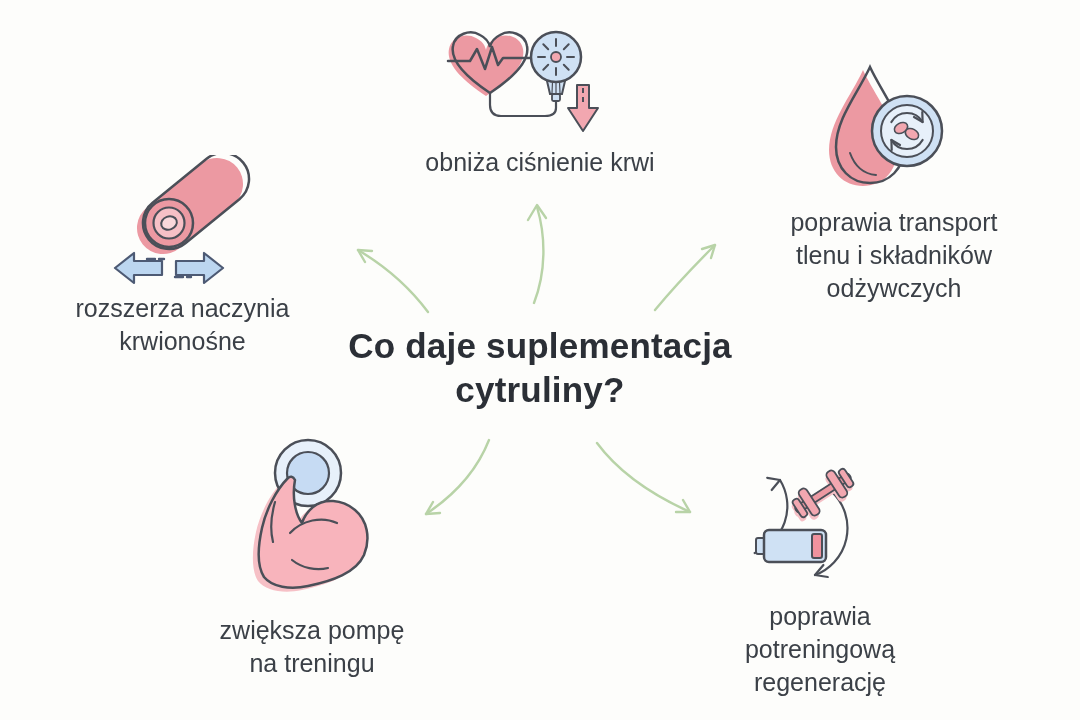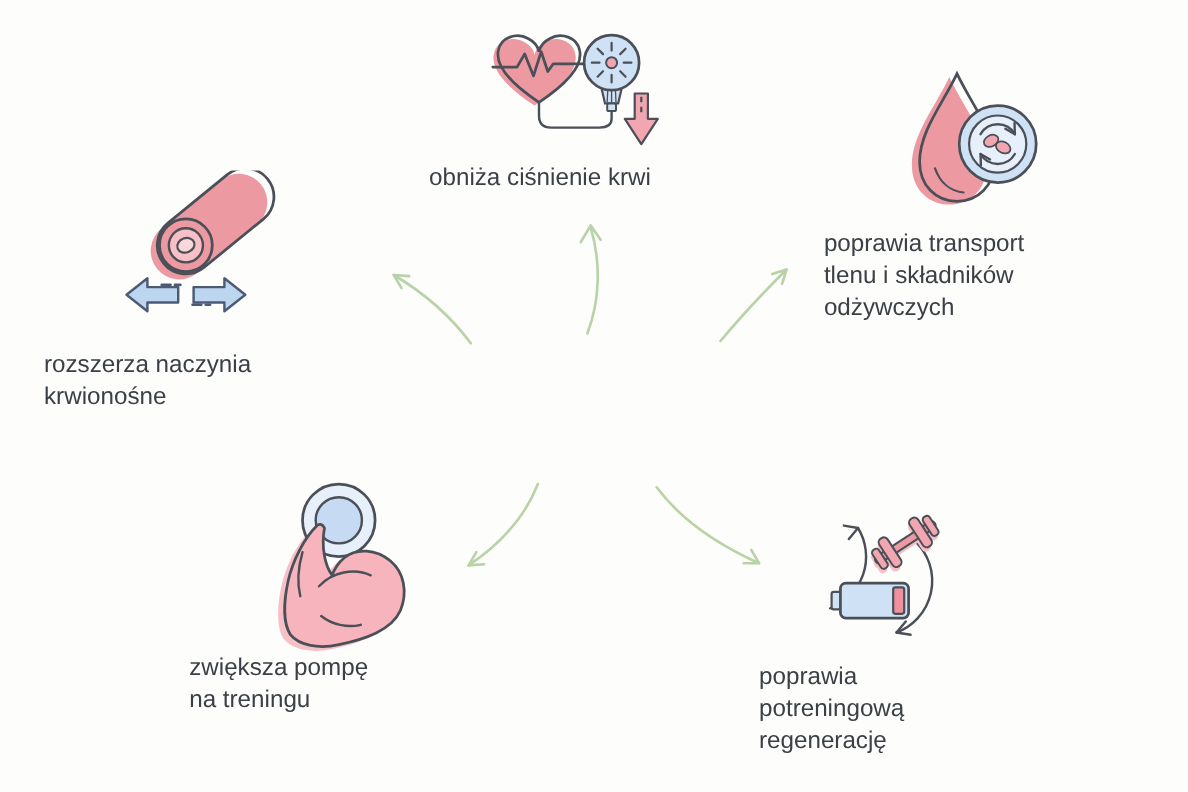--- a/index.html
+++ b/index.html
@@ -8,21 +8,21 @@
     --pink-pale:#f9d8db; --pink-arm:#f8b4bc; --battery-pink:#f0929e;
     --blue-light:#cfe1f4; --blue-pale:#e7f0fa; --blue-mid:#c6dbf3;
     --blue-arrow:#bcd6f0; --blue-arrow-stroke:#4d5a74; --green-arrow:#b8d3a7;
   }
   *{box-sizing:border-box;}
   html,body{margin:0;padding:0;}
   body{font-family:"Liberation Sans", sans-serif; background:var(--background);}
   #canvas{position:relative; width:1080px; height:720px; background:var(--background); overflow:hidden;}
   .group{position:absolute; left:0; top:0;}
   .ic{position:absolute; display:block;}
-  .benefit-label{position:absolute; font-size:22px; color:var(--label-text);
+  .benefit-label{position:absolute; text-align:center; font-size:25px; color:var(--label-text);
     line-height:1.32; white-space:pre-line;}
   .title{position:absolute; left:280px; top:324px; width:520px; text-align:center;
     font-weight:bold; font-size:35px; line-height:1.26; color:var(--title-text);
     white-space:pre-line; letter-spacing:0.2px;}
   #arrows{position:absolute; left:0; top:0;}
   
   .f-pink{fill:var(--pink)} .f-pink-mid{fill:var(--pink-mid)} .f-pink-light{fill:var(--pink-light)}
   .f-pink-pale{fill:var(--pink-pale)} .f-pink-arm{fill:var(--pink-arm)} .f-battery-pink{fill:var(--battery-pink)}
   .f-blue{fill:var(--blue-light)} .f-blue-pale{fill:var(--blue-pale)} .f-blue-mid{fill:var(--blue-mid)}
   .f-blue-arrow{fill:var(--blue-arrow)} .nf{fill:none}
@@ -51,20 +51,22 @@
         <path d="M489 440 C478 468 456 494 426 514"></path>
         <path d="M440 513 L426 514 L433 502"></path>
       </g>
       <g>
         <path d="M597 443 C617 470 650 494 690 512"></path>
         <path d="M683 500 L690 512 L676 512"></path>
       </g>
     </g>
   </svg>
 
+  <div class="title">Co daje suplementacja
+cytruliny?</div>
 
   <div class="group">
     <svg class="ic" style="left:440px;top:15px" width="200" height="125" viewBox="0 0 200 125">
       <path class="f-pink" transform="translate(-4 3)" d="M50 78 C26 62 10 46 13 31 C15 19 30 14 40 20 C46 23 49 27 50 32 C51 27 54 23 60 20 C70 14 85 19 87 31 C90 46 74 62 50 78 Z"></path>
       <path class="nf s-outline" stroke-width="2.5" d="M50 78 C26 62 10 46 13 31 C15 19 30 14 40 20 C46 23 49 27 50 32 C51 27 54 23 60 20 C70 14 85 19 87 31 C90 46 74 62 50 78 Z"></path>
       <polyline class="nf s-outline" stroke-width="2.5" stroke-linejoin="round" stroke-linecap="round" points="8,46 30,46 37,34 45,54 52,32 58,50 63,43 97,43"></polyline>
       <path class="nf s-outline" stroke-width="2.2" d="M50 78 L50 90 Q50 101 61 101 L105 101 Q116 101 116 93 L116 85"></path>
       <path class="f-blue s-outline" stroke-width="2" d="M107 66 L125 66 L122 79 L110 79 Z"></path>
       <path class="nf s-outline" stroke-width="1.2" d="M112.5 67 L112 78 M116 67 L116 78 M119.5 67 L120 78"></path>
       <rect x="112" y="79" width="8" height="7" rx="1.5" class="f-blue s-outline" stroke-width="1.8"></rect>
@@ -101,35 +103,35 @@
       <path class="f-pink" transform="translate(-6 5)" d="M90.4 88.2 L144.4 44.2 A26 26 0 0 0 111.6 3.8 L57.6 47.8 A26 26 0 0 0 90.4 88.2 Z"></path>
       <path class="nf s-outline" stroke-width="2.5" stroke-linejoin="round" d="M90.4 88.2 L144.4 44.2 A26 26 0 0 0 111.6 3.8 L57.6 47.8 A26 26 0 0 0 90.4 88.2 Z"></path>
       <circle cx="74" cy="68" r="24" class="f-pink s-outline" stroke-width="2.5"></circle>
       <circle cx="74" cy="68" r="15.5" class="f-pink-light s-outline" stroke-width="2.2"></circle>
       <ellipse cx="74" cy="68" rx="8" ry="6.5" transform="rotate(-20 74 68)" class="f-pink-pale s-outline" stroke-width="2"></ellipse>
       <path class="f-blue-arrow s-blue" stroke-width="2.2" stroke-linejoin="round" d="M20 113 L39 98 L39 106 L67 106 L67 120 L39 120 L39 128 Z"></path>
       <path class="f-blue-arrow s-blue" stroke-width="2.2" stroke-linejoin="round" d="M128 113 L109 98 L109 106 L81 106 L81 120 L109 120 L109 128 Z"></path>
       <path class="nf s-blue" stroke-width="2.4" stroke-linecap="round" d="M52 104 L60 104 M64 104 L69 104"></path>
       <path class="nf s-blue" stroke-width="2.4" stroke-linecap="round" d="M80 122 L88 122 M92 122 L96 122"></path>
     </svg>
-    <div class="benefit-label" style="left:40px;top:316px;width:285px">rozszerza naczynia
+    <div class="benefit-label" style="left:40px;top:292px;width:285px">rozszerza naczynia
 krwionośne</div>
   </div>
 
   <div class="group">
     <svg class="ic" style="left:230px;top:430px" width="170" height="165" viewBox="0 0 170 165">
       <path class="f-pink-light" transform="translate(-6 4)" d="M58 48 C46 60 36 80 32 98 C28 116 27 136 34 147 C42 157 60 160 78 156 C102 151 126 143 134 125 C141 108 137 90 125 80 C112 69 94 68 83 77 C77 82 74 87 72 93 C65 84 62 66 65 50 C63 46 60 46 58 48 Z"></path>
       <circle cx="78" cy="43" r="33" class="f-blue-pale s-outline" stroke-width="2.5"></circle>
       <circle cx="78" cy="43" r="21" class="f-blue-mid s-outline" stroke-width="2.2"></circle>
       <path class="f-pink-arm s-outline" stroke-width="2.5" stroke-linejoin="round" d="M58 48 C46 60 36 80 32 98 C28 116 27 136 34 147 C42 157 60 160 78 156 C102 151 126 143 134 125 C141 108 137 90 125 80 C112 69 94 68 83 77 C77 82 74 87 72 93 C65 84 62 66 65 50 C63 46 60 46 58 48 Z"></path>
       <path class="nf s-outline" stroke-width="2.2" stroke-linecap="round" d="M45 72 C41 86 40 100 43 112"></path>
       <path class="nf s-outline" stroke-width="2.2" stroke-linecap="round" d="M60 103 C72 90 92 86 107 93"></path>
       <path class="nf s-outline" stroke-width="2.2" stroke-linecap="round" d="M62 130 C72 138 86 141 98 138"></path>
     </svg>
-    <div class="benefit-label" style="left:172px;top:592px;width:280px">zwiększa pompę
+    <div class="benefit-label" style="left:172px;top:614px;width:280px">zwiększa pompę
 na treningu</div>
   </div>
 
   <div class="group">
     <svg class="ic" style="left:720px;top:450px" width="170" height="150" viewBox="0 0 170 150">
       <path class="nf s-outline" stroke-width="2.2" stroke-linecap="round" d="M34.7 103 A50 50 0 0 0 60 30"></path>
       <path class="nf s-outline" stroke-width="2.2" stroke-linecap="round" stroke-linejoin="round" d="M47.2 27.8 L60 30 L51.7 40"></path>
       <path class="nf s-outline" stroke-width="2.2" stroke-linecap="round" d="M113 43 A50 50 0 0 1 95 125"></path>
       <path class="nf s-outline" stroke-width="2.2" stroke-linecap="round" stroke-linejoin="round" d="M107.8 127 L95 125 L103.4 115"></path>
       <rect x="36" y="88" width="9" height="16" rx="2" class="f-blue s-outline" stroke-width="2"></rect>

